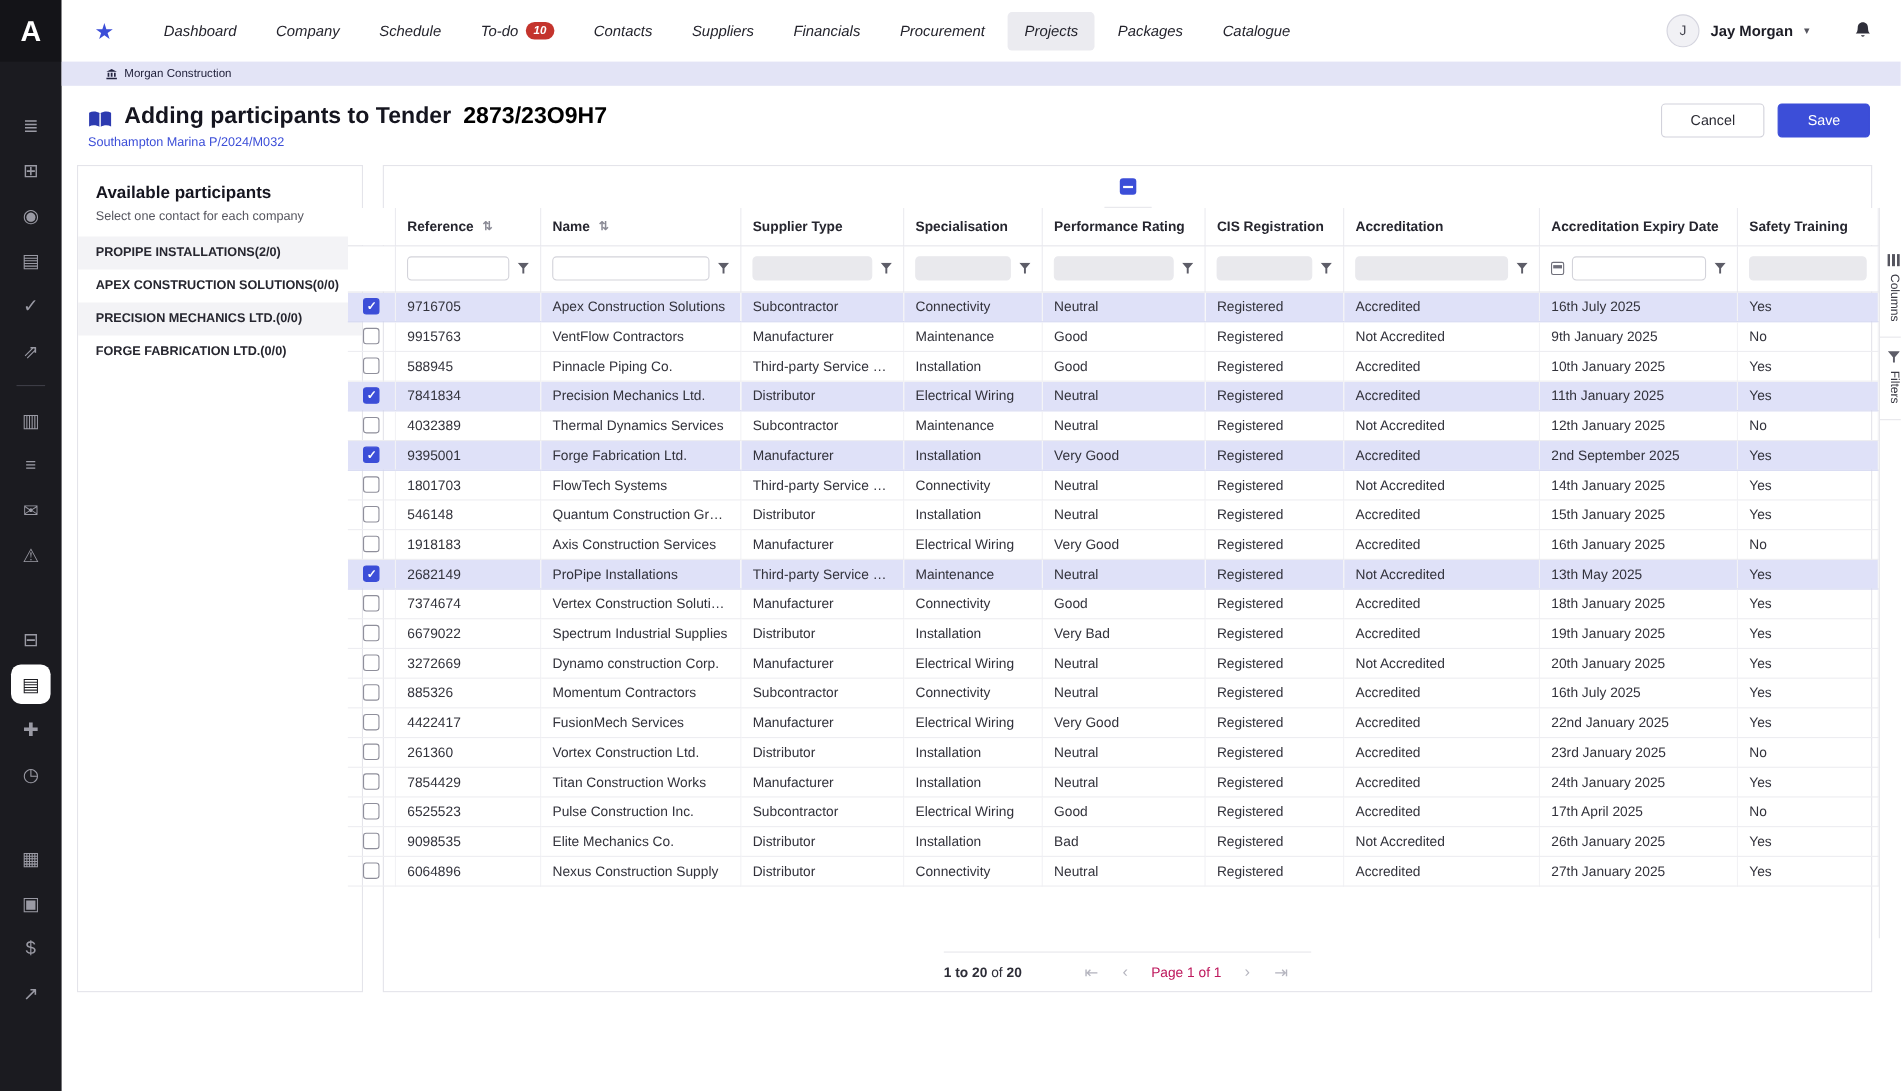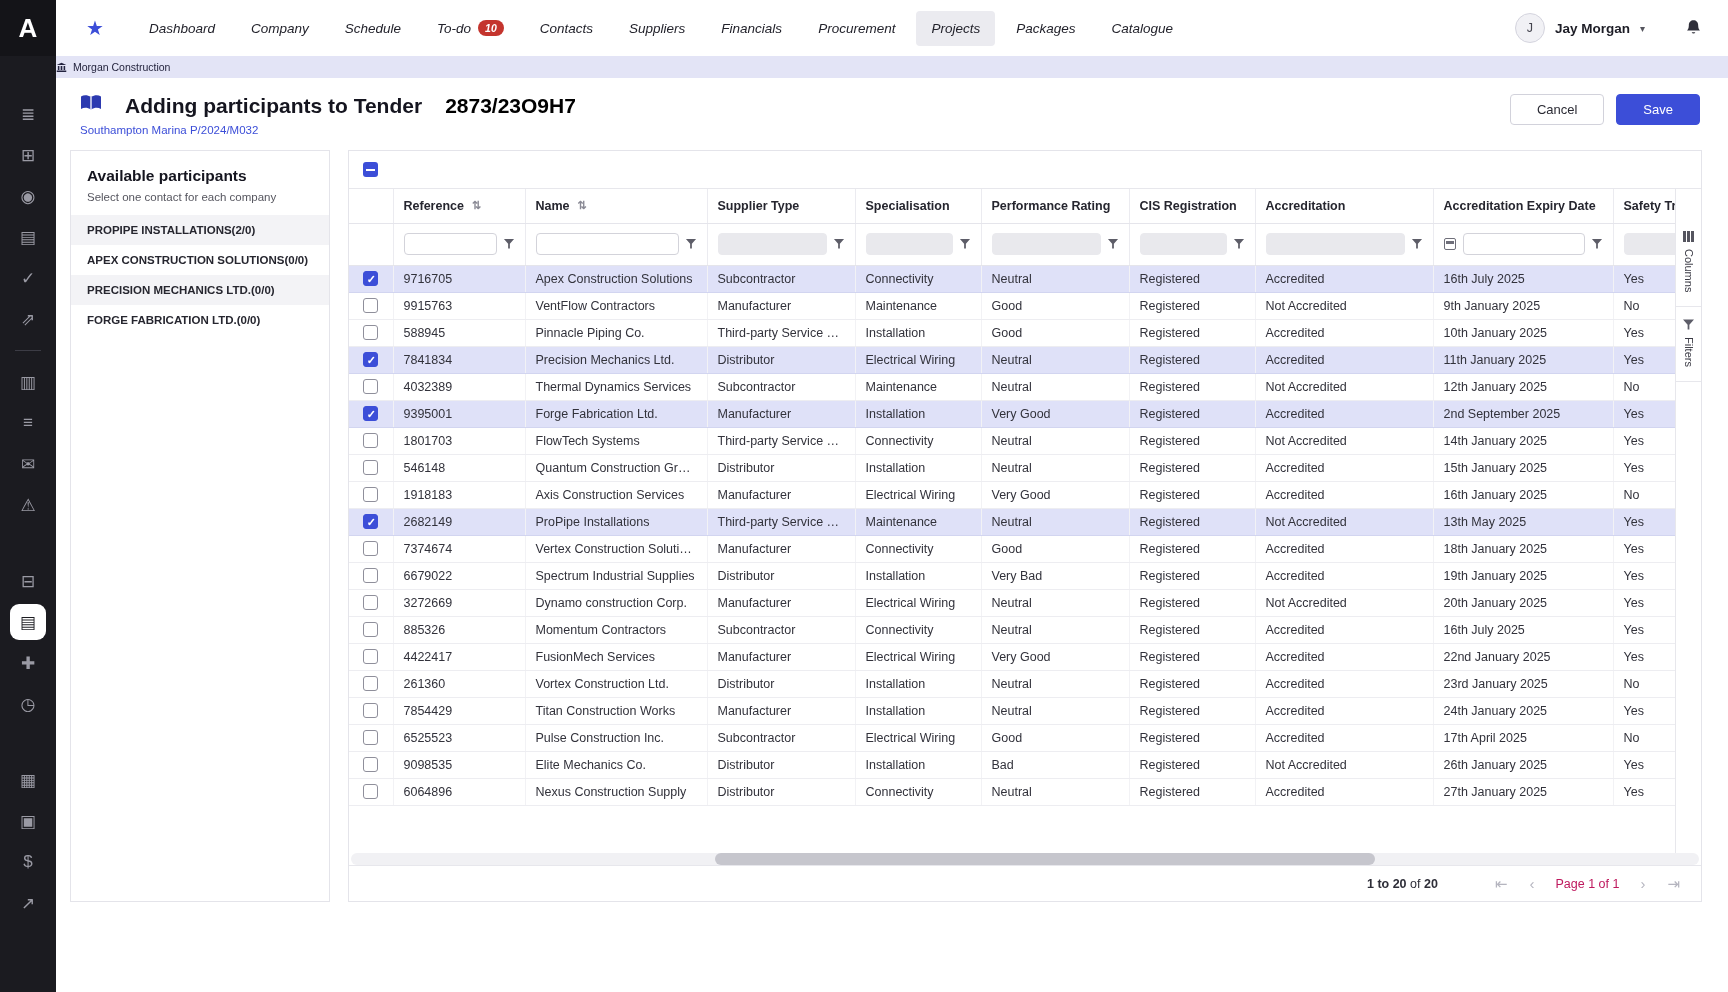--- a/index.html
+++ b/index.html
@@ -27,45 +27,45 @@
   .nav-item { display:flex; align-items:center; gap:7px; border:none; background:transparent; font-family:inherit; font-size:13.5px; color:#23232c; padding:10px 15px; border-radius:4px; cursor:pointer; white-space:nowrap;font-style:italic; }
   .nav-item.active { background:#ebebf0; }
   .badge { background:#c4342d; color:#fff; font-size:10.5px; font-weight:bold; border-radius:10px; padding:2.5px 7px; line-height:1; }
   .nav-right { margin-left:auto; display:flex; align-items:center; gap:10px; }
   .avatar { width:30px; height:30px; border-radius:50%; background:#f1f1f5; border:1px solid #d4d4de; display:flex; align-items:center; justify-content:center; font-size:12.5px; color:#44444e; cursor:pointer; }
   .user-name { font-size:13.5px; font-weight:bold; color:#1d1d26; cursor:pointer; }
   .chev { font-size:10px; color:#55555e; }
   .bell { margin-left:30px; cursor:pointer; display:flex; }
 
   
-  .breadcrumb { height:22px; background:#e3e4f6; display:flex; align-items:center; gap:6px; font-size:10.5px; color:#1e1e38; flex-shrink:0; cursor:pointer; }
+  .breadcrumb { height:22px; background:#e3e4f6; display:flex; align-items:center; gap:6px; padding-left:40px; font-size:10.5px; color:#1e1e38; flex-shrink:0; cursor:pointer; }
 
   
   .page-header { display:flex; align-items:flex-start; padding:16px 28px 12px 24px; flex-shrink:0; }
   .title-wrap { display:flex; flex-direction:column; }
-  .title-row { display:flex; align-items:flex-start; gap:23px; }
+  .title-row { display:flex; align-items:flex-end; gap:11px; }
   .page-title { font-size:21px; font-weight:bold; color:#15151f; }
   .tender-link { font-size:21px; font-weight:bold; color:#000000; cursor:pointer; }
   .project-link { margin-top:6px; font-size:11.5px; color:#3c4ed8; cursor:pointer; }
   .header-actions { margin-left:auto; display:flex; gap:12px; }
   .btn { height:31px; padding:0 26px; border-radius:4px; font-family:inherit; font-size:13px; cursor:pointer; }
   .btn-secondary { background:#fff; border:1px solid #d2d2db; color:#2a2a33; }
   .btn-primary { background:#3c4ed8; border:1px solid #3c4ed8; color:#fff; }
 
   
   .content { flex:1; display:flex; gap:18px; padding:2px 26px 90px 14px; min-height:0; }
 
   .participants-panel { width:260px; flex-shrink:0; background:#fff; border:1px solid #e4e4ea; padding:16px 0 0; }
   .pp-title { font-size:15.5px; font-weight:bold; color:#15151f; padding:0 16px; }
   .pp-sub { font-size:11.5px; color:#56565f; padding:6px 16px 12px; }
   .pp-item { font-size:11.5px; font-weight:bold; color:#26262f; padding:9px 16px; cursor:pointer; white-space:nowrap; overflow:hidden; text-overflow:ellipsis; }
   .pp-list > .pp-item:nth-child(odd) { background:#f3f3f6; }
 
   
-  .table-card { flex:1; min-width:0; background:#fff; border:1px solid #e4e4ea; display:flex; flex-direction:column; }
+  .table-card { flex:1; min-width:0; background:#fff; border:1px solid #e4e4ea; display:flex; flex-direction:column;align-items:center; }
   .table-toolbar { height:38px; display:flex; align-items:center; padding:0 14px; border-bottom:1px solid #e7e7ec; flex-shrink:0; }
   .select-all { width:15px; height:15px; background:#3c4ed8; border-radius:3px; position:relative; cursor:pointer; }
   .select-all::after { content:""; position:absolute; left:3px; right:3px; top:6.5px; height:2px; background:#fff; }
 
   .table-zone { flex:1; display:flex; min-height:0; }
   .table-scroll { flex:1; min-width:0; overflow:hidden; }
 
   table.grid { border-collapse:collapse; table-layout:fixed; width:1392px; font-size:12.5px; }
   col.c0{width:44px} col.c1{width:132px} col.c2{width:182px} col.c3{width:148px} col.c4{width:126px}
   col.c5{width:148px} col.c6{width:126px} col.c7{width:178px} col.c8{width:180px} col.c9{width:128px}

